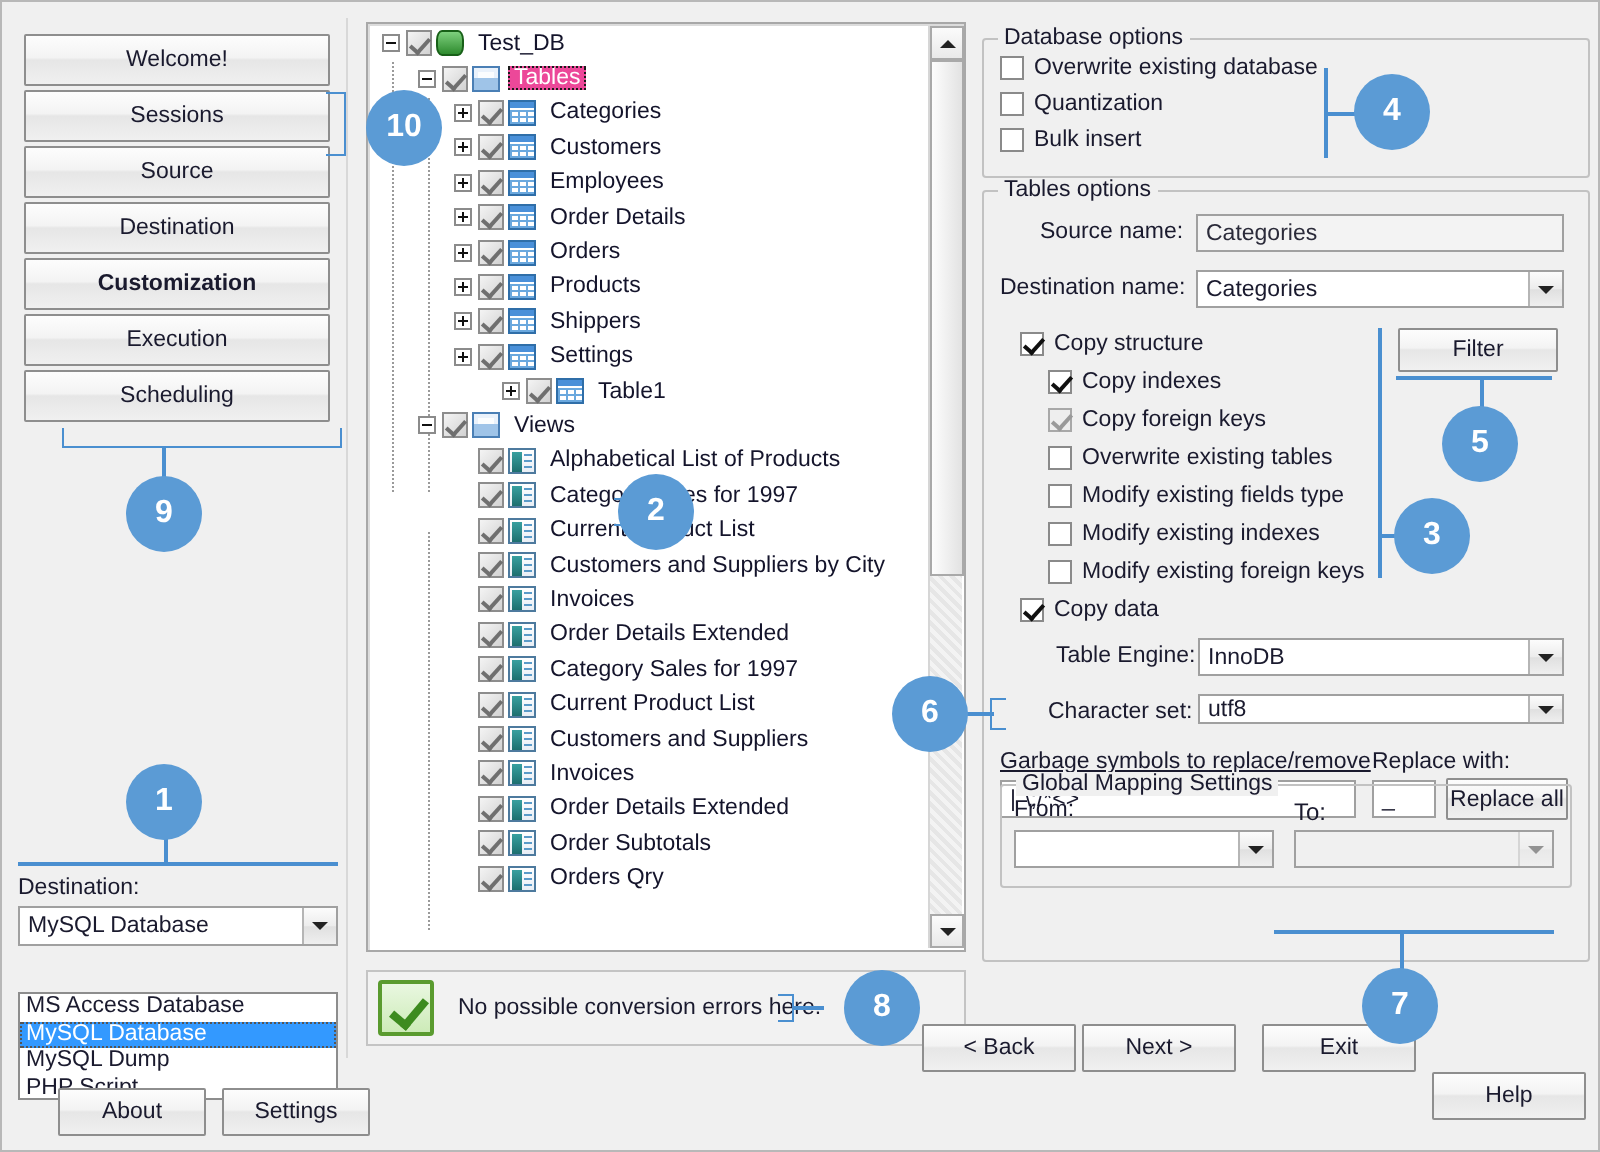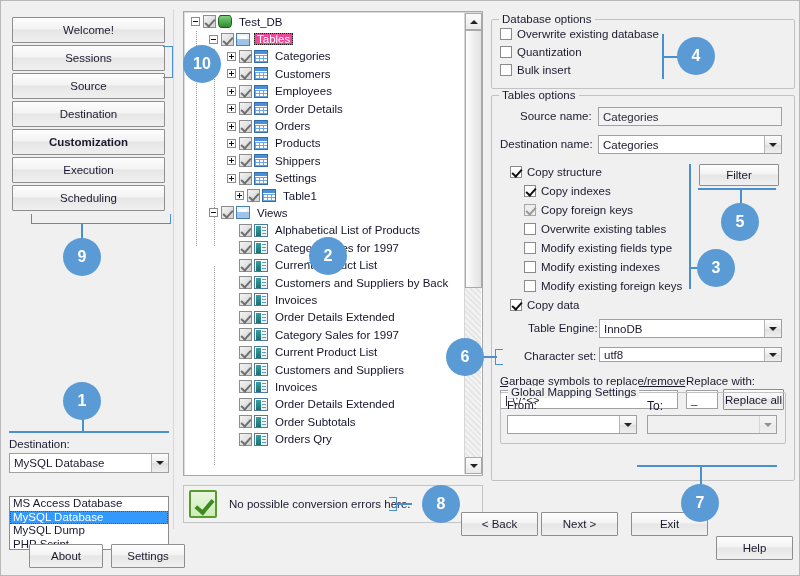--- a/index.html
+++ b/index.html
@@ -418,21 +418,21 @@
           <span class="tchk"></span>
           <span class="ticon table"></span>
           <span class="tlabel">Shippers</span>
         </div>
       <div class="tnode" style="padding-left:42px;">
           <span class="t-exp plus"></span>
           <span class="tchk"></span>
           <span class="ticon table"></span>
           <span class="tlabel">Settings</span>
         </div>
-      <div class="tnode" style="padding-left:50px;text-align:right;">
+      <div class="tnode" style="padding-left:66px;text-align:right;">
           <span class="t-exp plus"></span>
           <span class="tchk"></span>
           <span class="ticon table"></span>
           <span class="tlabel">Table1</span>
         </div>
 
       <div class="tnode" style="padding-left:24px;">
         <span class="t-exp"></span>
         <span class="tchk"></span>
         <span class="ticon folder"></span>
@@ -454,21 +454,21 @@
       <div class="tnode" style="padding-left:42px;">
           <span class="t-dots"></span>
           <span class="tchk"></span>
           <span class="ticon view"></span>
           <span class="tlabel">Current Product List</span>
         </div>
       <div class="tnode" style="padding-left:42px;">
           <span class="t-dots"></span>
           <span class="tchk"></span>
           <span class="ticon view"></span>
-          <span class="tlabel">Customers and Suppliers by Back</span>
+          <span class="tlabel">Customers and Suppliers by City</span>
         </div>
       <div class="tnode" style="padding-left:42px;">
           <span class="t-dots"></span>
           <span class="tchk"></span>
           <span class="ticon view"></span>
           <span class="tlabel">Invoices</span>
         </div>
       <div class="tnode" style="padding-left:42px;">
           <span class="t-dots"></span>
           <span class="tchk"></span>

